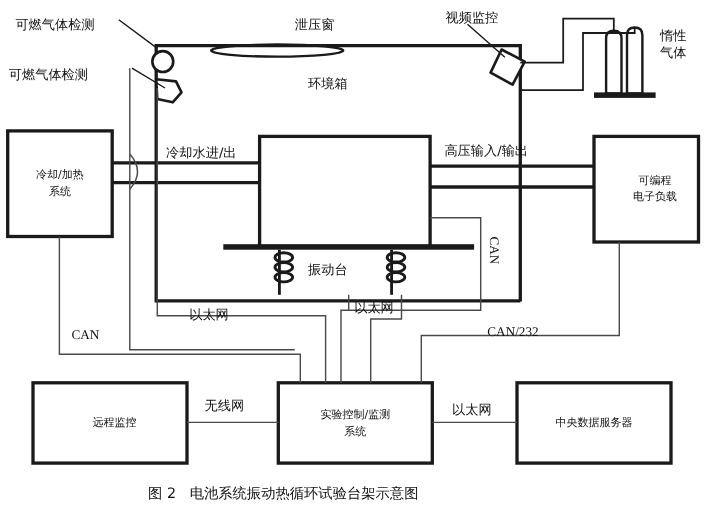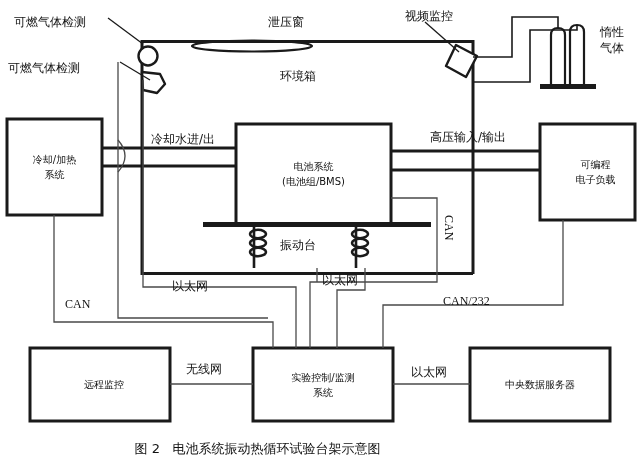--- a/index.html
+++ b/index.html
@@ -164,43 +164,41 @@
 
   <div class="lbl cn" style="left:405px; top:10px;">视频监控</div>
 
   <div class="lbl cn" style="left:600px; top:24px; line-height:16px;">惰性
 气体</div>
 
   <div class="lbl cn" style="left:280px; top:70px;">环境箱</div>
 
   <div class="lbl cn" style="left:151px; top:133px;">冷却水进/出</div>
 
-  <div class="lbl cn" style="left:430px; top:131px;">高压输入/输出</div>
+  <div class="lbl cn" style="left:404px; top:131px;">高压输入/输出</div>
 
   <div class="vert" style="left:456px; top:215px;">CAN</div>
 
   <div class="lbl cn" style="left:280px; top:239px;">振动台</div>
 
   <div class="lbl en" style="left:65px;  top:298px;">CAN</div>
 
   <div class="lbl cn" style="left:172px; top:280px;">以太网</div>
 
   <div class="lbl cn" style="left:322px; top:274px;">以太网</div>
 
   <div class="lbl en" style="left:443px; top:295px;">CAN/232</div>
 
   <div class="lbl cn" style="left:186px; top:363px;">无线网</div>
 
   <div class="lbl cn" style="left:411px; top:366px;">以太网</div>
 
   <div class="boxlbl" style="left:7px;  top:119px; width:95px;  height:96px;">冷却/加热
 系统</div>
 
-  <div class="boxlbl" style="left:236px;top:124px; width:155px; height:100px;">电池系统
-(电池组/BMS)</div>
 
   <div class="boxlbl" style="left:540px;top:124px; width:111px;  height:96px;">可编程
 电子负载</div>
 
   <div class="boxlbl" style="left:30px; top:348px; width:148px; height:73px;">远程监控</div>
 
   <div class="boxlbl" style="left:253px;top:348px; width:140px; height:73px;">实验控制/监测
 系统</div>
 
   <div class="boxlbl" style="left:470px;top:348px; width:140px; height:73px;">中央数据服务器</div>

